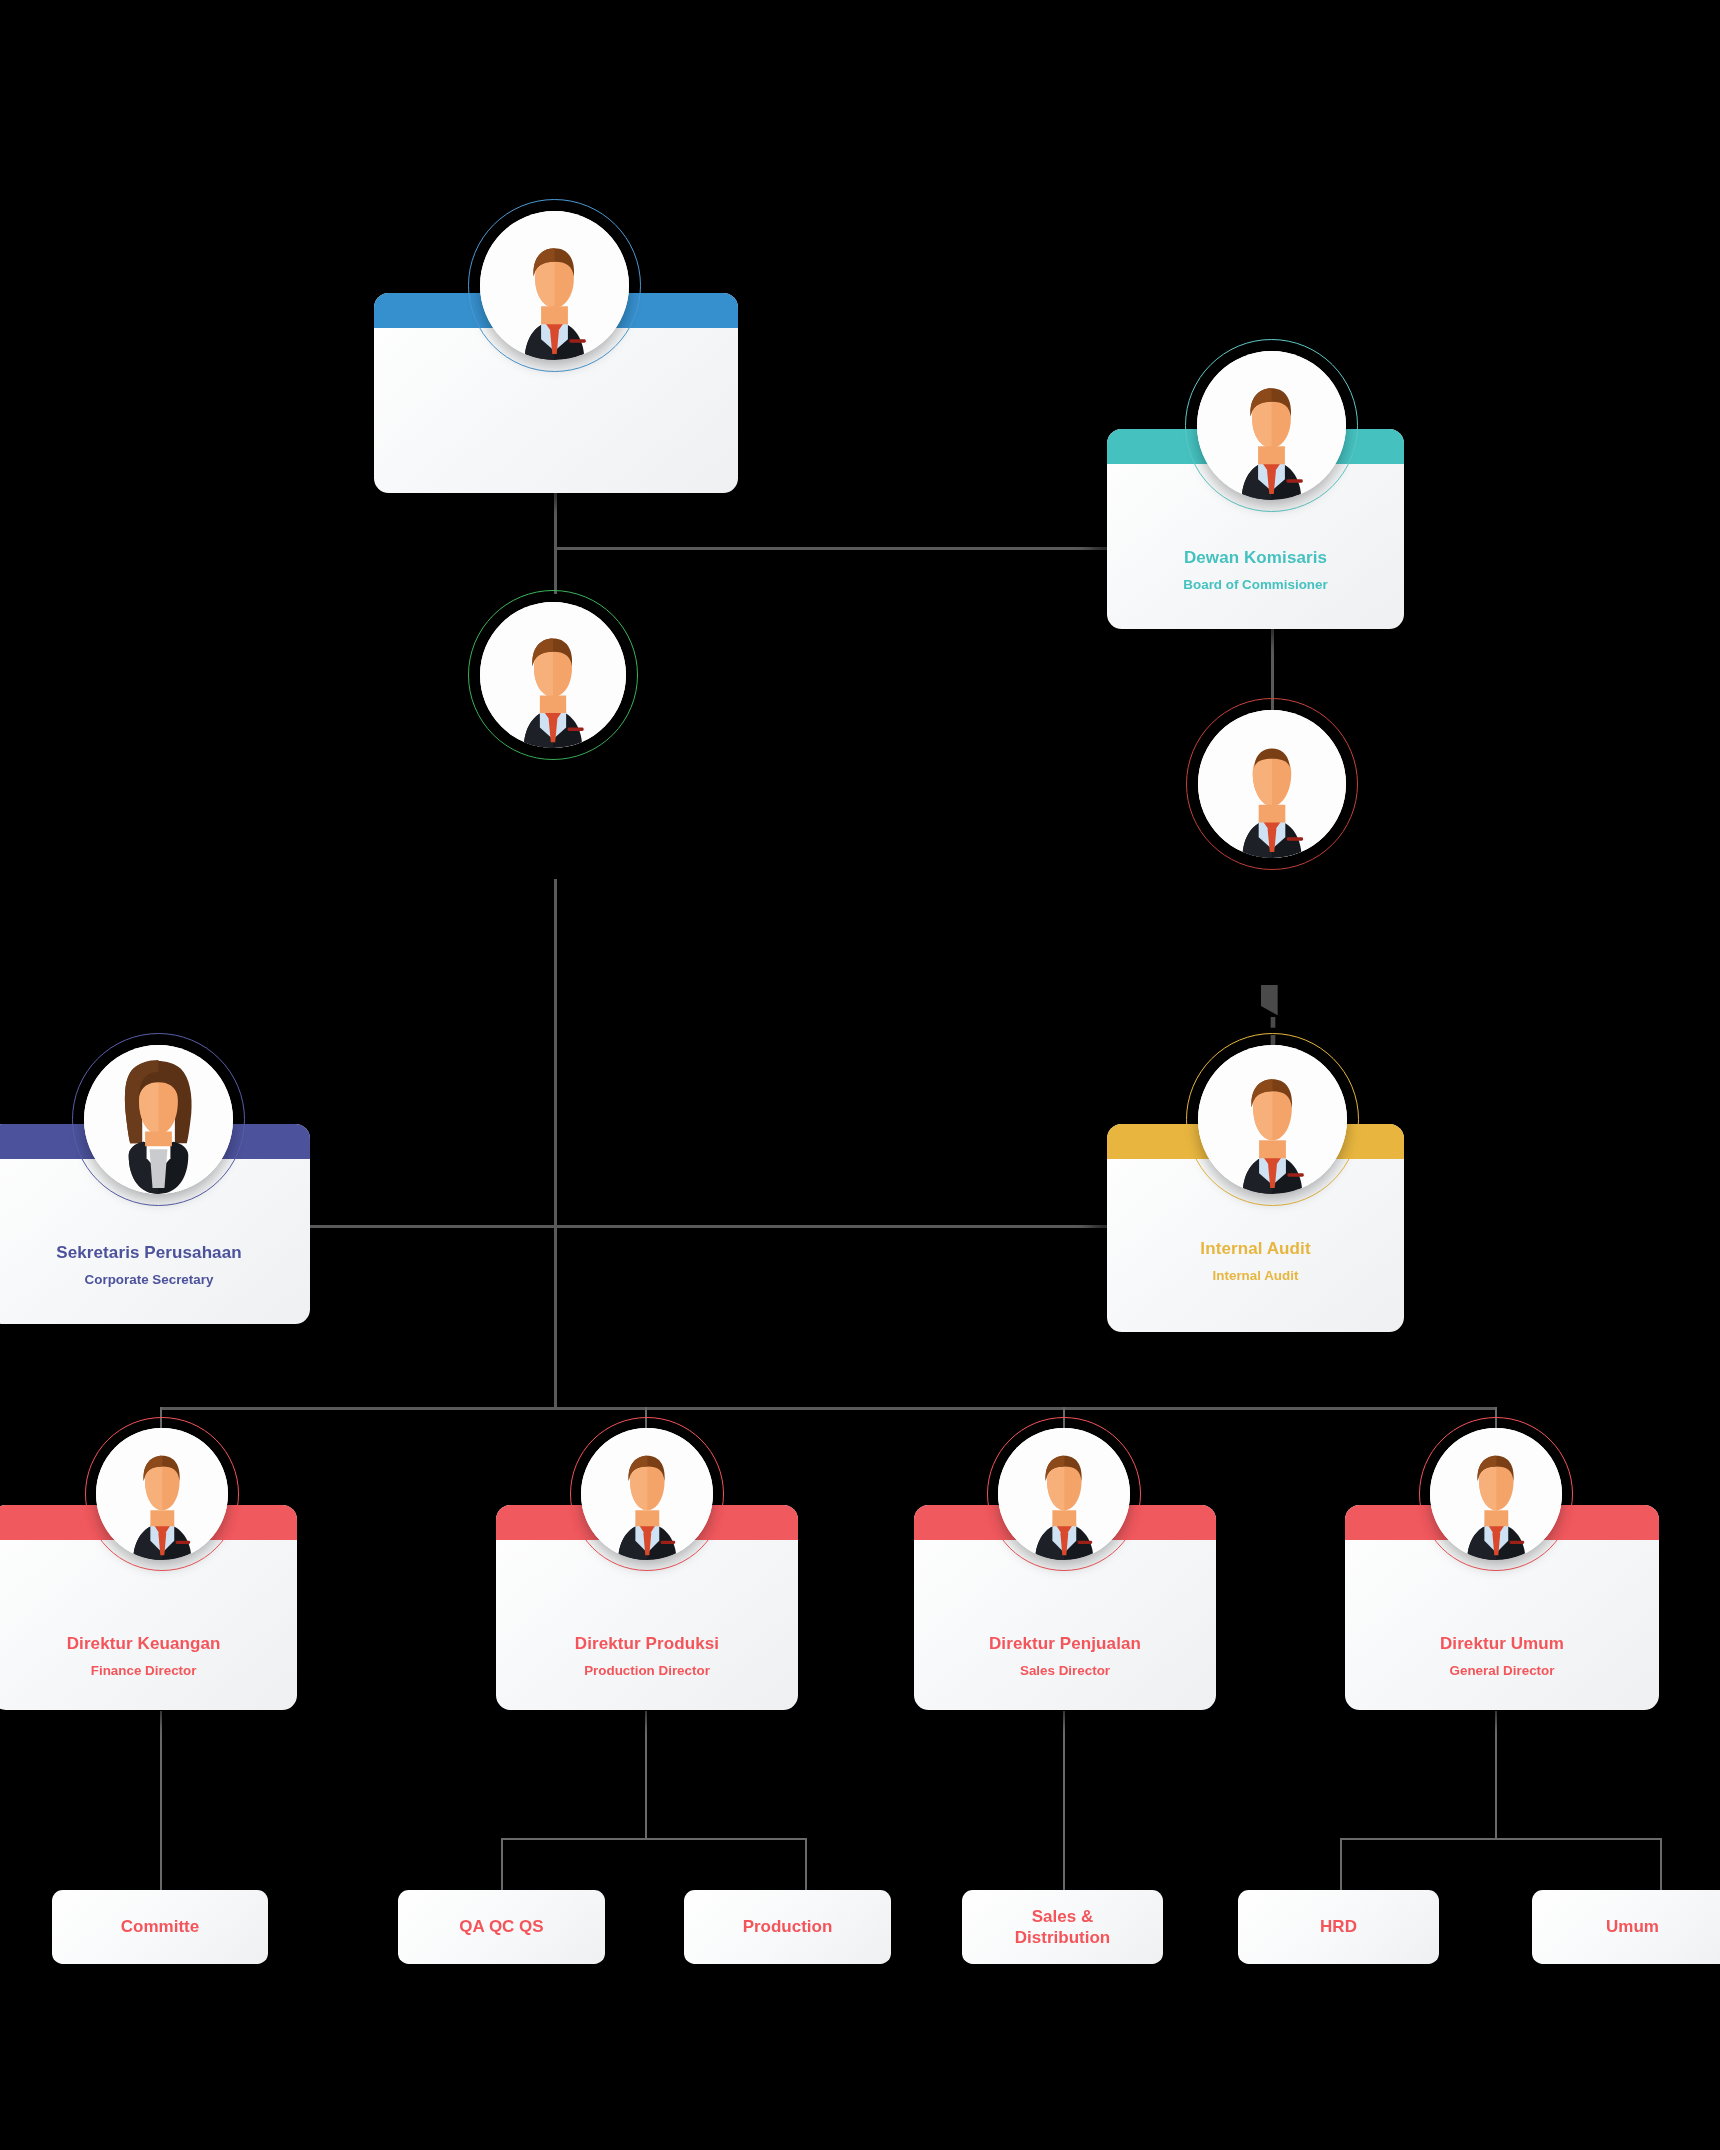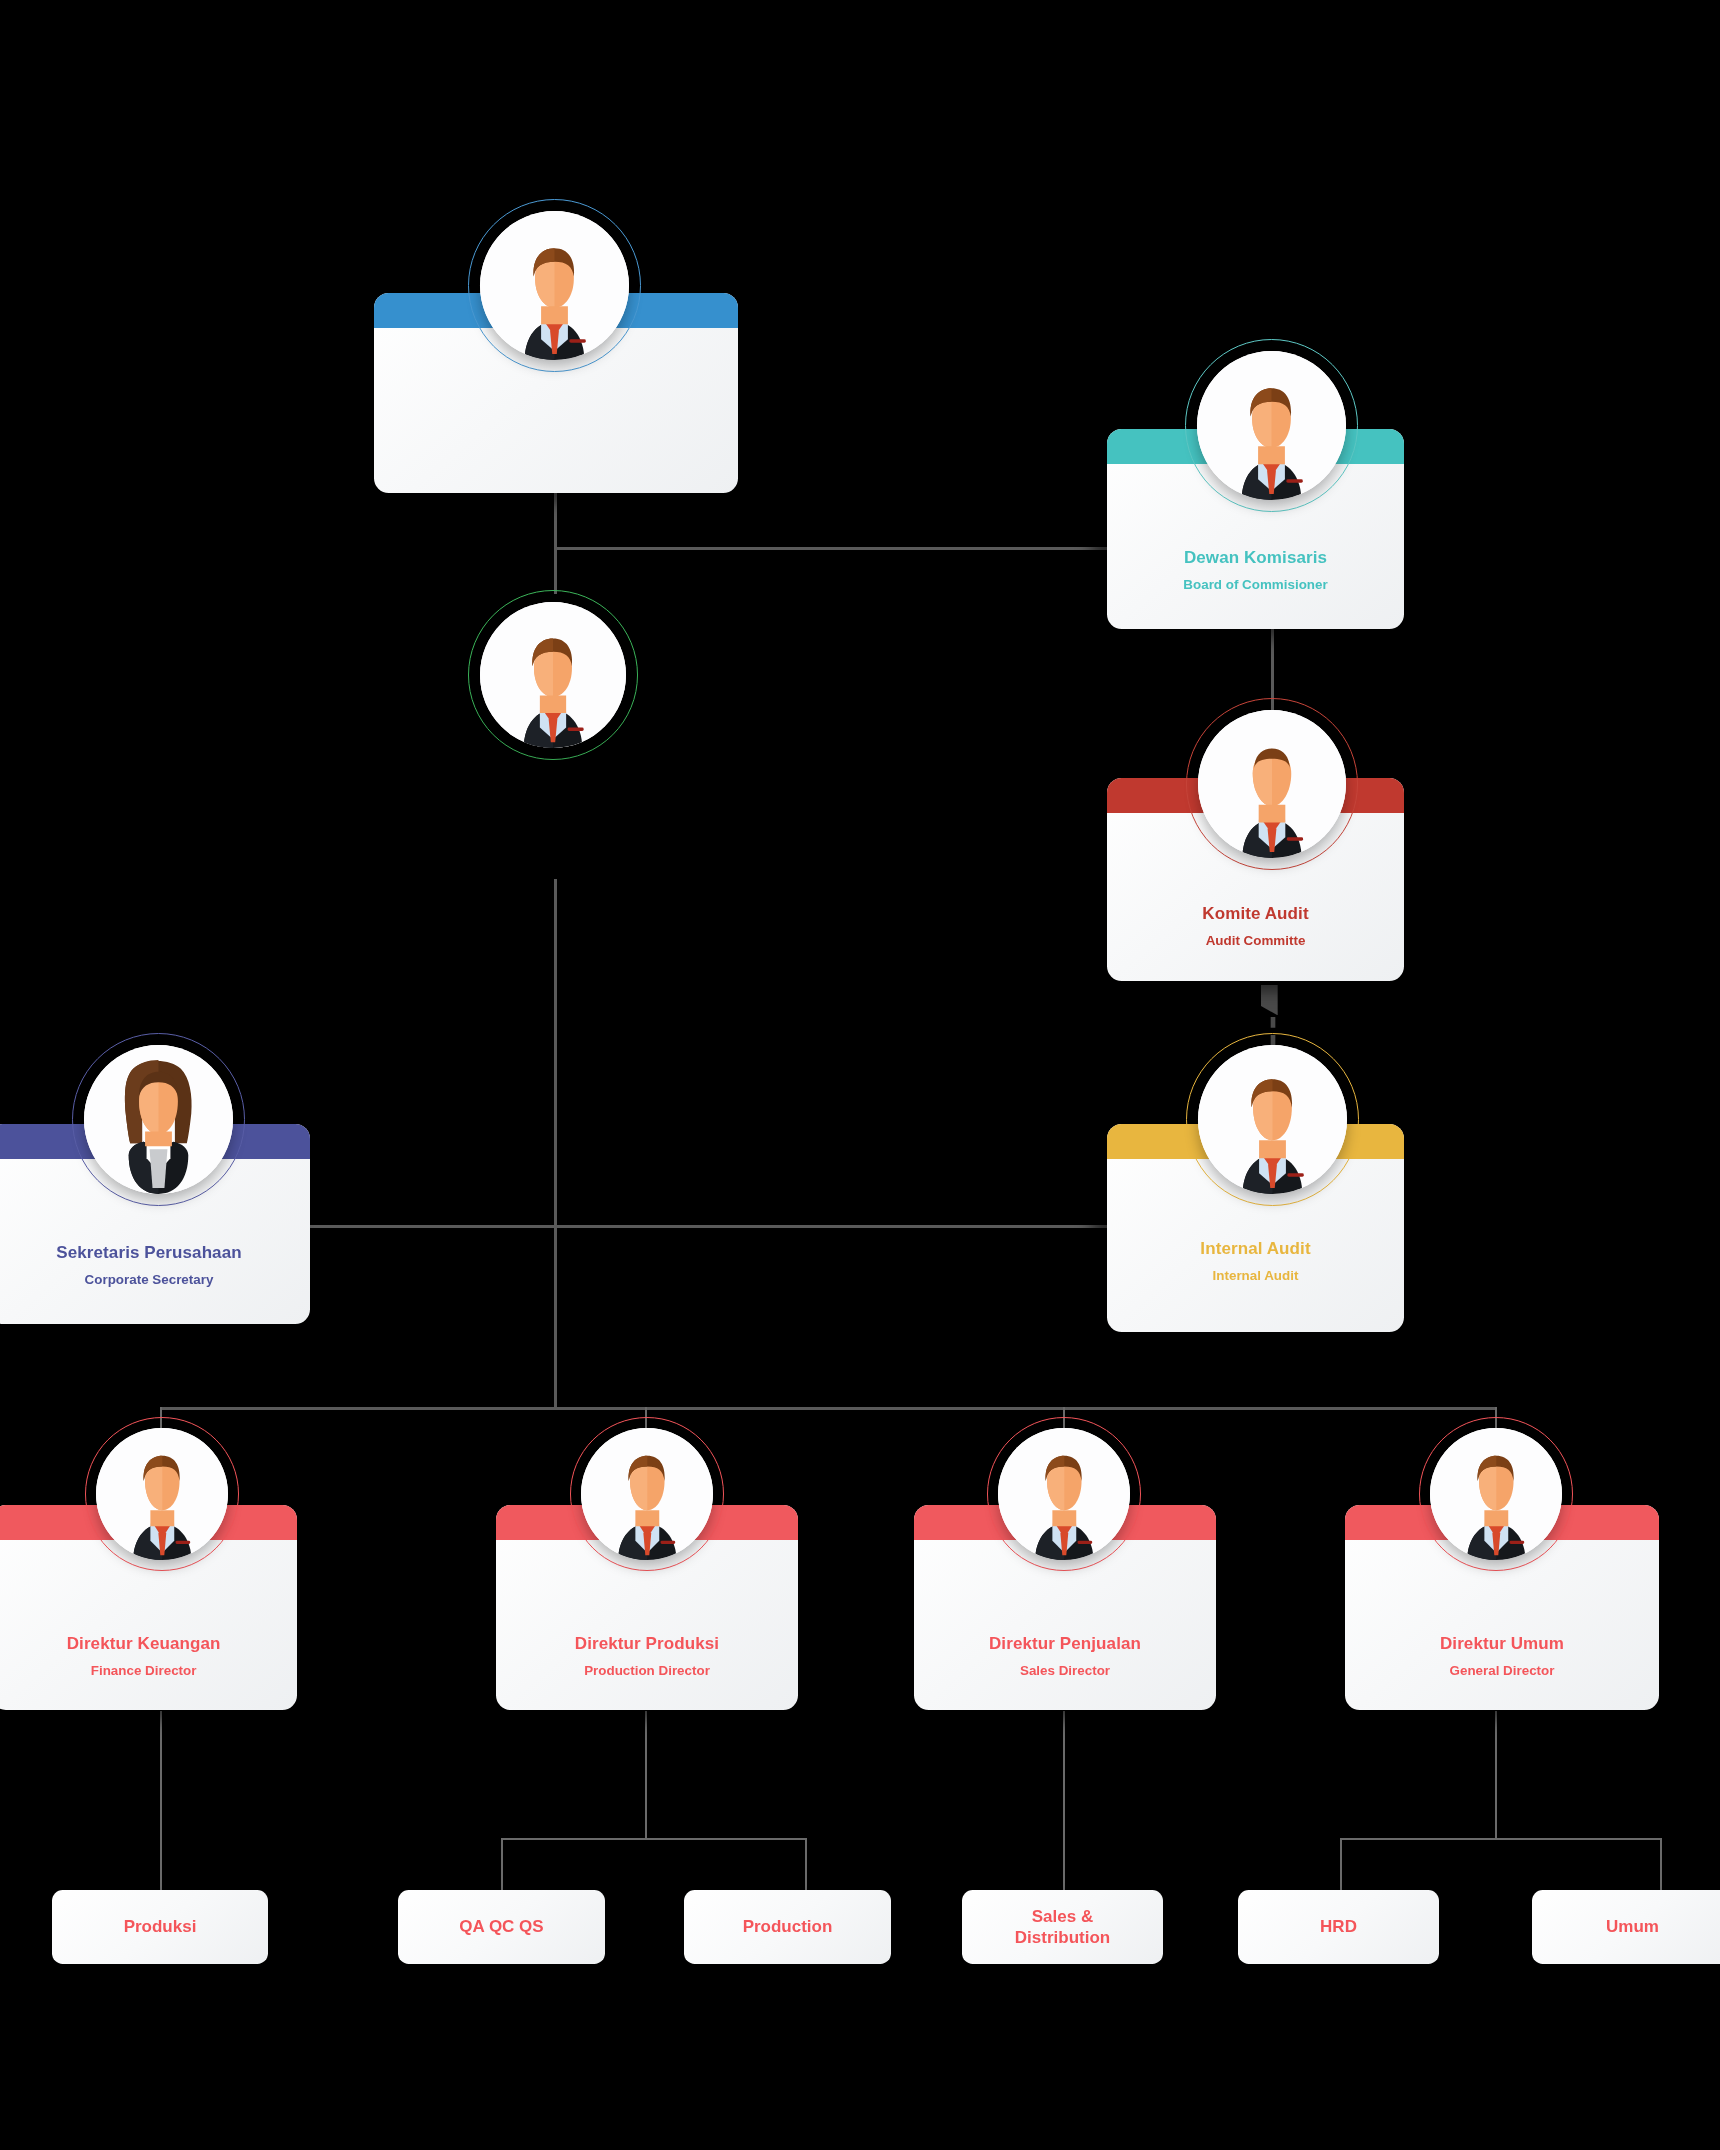--- a/index.html
+++ b/index.html
@@ -218,27 +218,20 @@
         <path d="M43 74h14l-7 10z" fill="#d84a2b"></path>
         <path d="M47 80h6l-1.5 16h-3z" fill="#d84a2b"></path>
         <rect x="60" y="86" width="11" height="2.4" rx="1" fill="#9c2018"></rect>
         <path d="M50 28c9 0 13 7 13 15 0 12-6 22-13 22s-13-10-13-22c0-8 4-15 13-15z" fill="#f5a469"></path>
         <path d="M50 28c-9 0-13 7-13 15 0 12 6 22 13 22z" fill="#f8b07a"></path>
         <path d="M38 40c0-9 5-14 12-14s12 5 12 14c0-5-5-7-12-7s-12 2-12 7z" fill="#7b3f15"></path>
         <path d="M41 64h18v12h-18z" fill="#f5a469"></path>
       </svg>
     </div>
   </div>
-  <div class="card" style="left:1107px;top:778px;width:297px;height:203px;">
-    <div class="band" style="background:#c0392f;"></div>
-    <div class="titles" style="top:126px;">
-      <div class="t-id" style="font-size:17px;color:#c0392f;">Komite Audit</div>
-      <div class="t-en" style="font-size:13.4px;color:#c0392f;">Audit Committe</div>
-    </div>
-  </div>
 
   <div class="avatar" style="left:72px;top:1033px;width:173px;height:173px;">
     <div class="ring" style="border-color:#5a5fa8;"></div>
     <div class="disc" style="inset:12px;">
       <svg viewBox="0 0 100 100">
         <rect width="100" height="100" fill="#fdfdfe"></rect>
         <path d="M33 16c-6 6-6 18-5 30 1 9 2 16 3 20h8V26h22v40h8c1-4 2-11 3-20 1-12-1-24-7-30-7-7-25-7-32 0z" fill="#5b3216"></path>
         <path d="M33 16c-6 6-6 18-5 30 1 9 2 16 3 20h8V26h11V10c-7 0-13 2-17 6z" fill="#6b3c1c"></path>
         <path d="M50 100c-12 0-20-10-20-26 0-4 4-8 10-9l10 4 10-4c6 1 10 5 10 9 0 16-8 26-20 26z" fill="#15181c"></path>
         <path d="M50 100c-12 0-20-10-20-26 0-4 4-8 10-9l10 4z" fill="#1d2127"></path>
@@ -388,21 +381,21 @@
   </div>
   <div class="card" style="left:1345px;top:1505px;width:302px;height:205px;padding-left:12px;">
     <div class="band" style="background:#f0595e;"></div>
     <div class="titles" style="top:129px;">
       <div class="t-id" style="font-size:17px;color:#f4555a;">Direktur Umum</div>
       <div class="t-en" style="font-size:13.4px;color:#f4555a;">General Director</div>
     </div>
   </div>
 
   <div class="leafbox" style="left:52px;top:1890px;width:216px;height:74px;">
-    <div class="lbl" style="font-size:17px;">Produksi</div>
+    <div class="lbl" style="font-size:17px;">Committe</div>
   </div>
 
   <div class="leafbox" style="left:398px;top:1890px;width:207px;height:74px;">
     <div class="lbl" style="font-size:17px;">QA QC QS</div>
   </div>
 
   <div class="leafbox" style="left:684px;top:1890px;width:207px;height:74px;">
     <div class="lbl" style="font-size:17px;">Production</div>
   </div>
 

